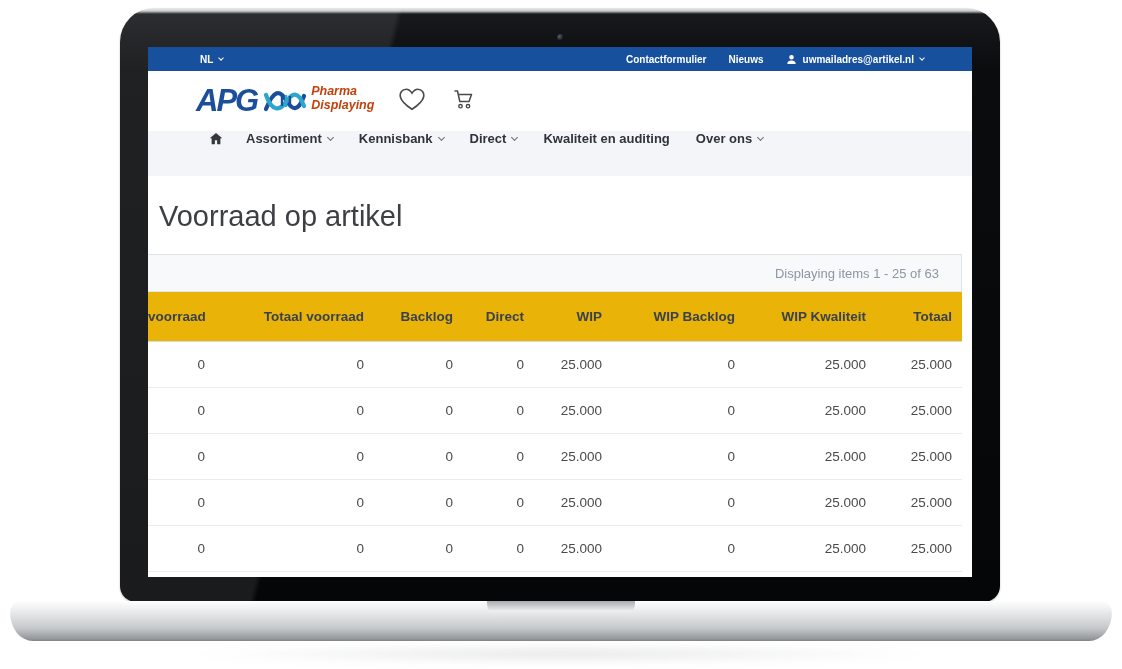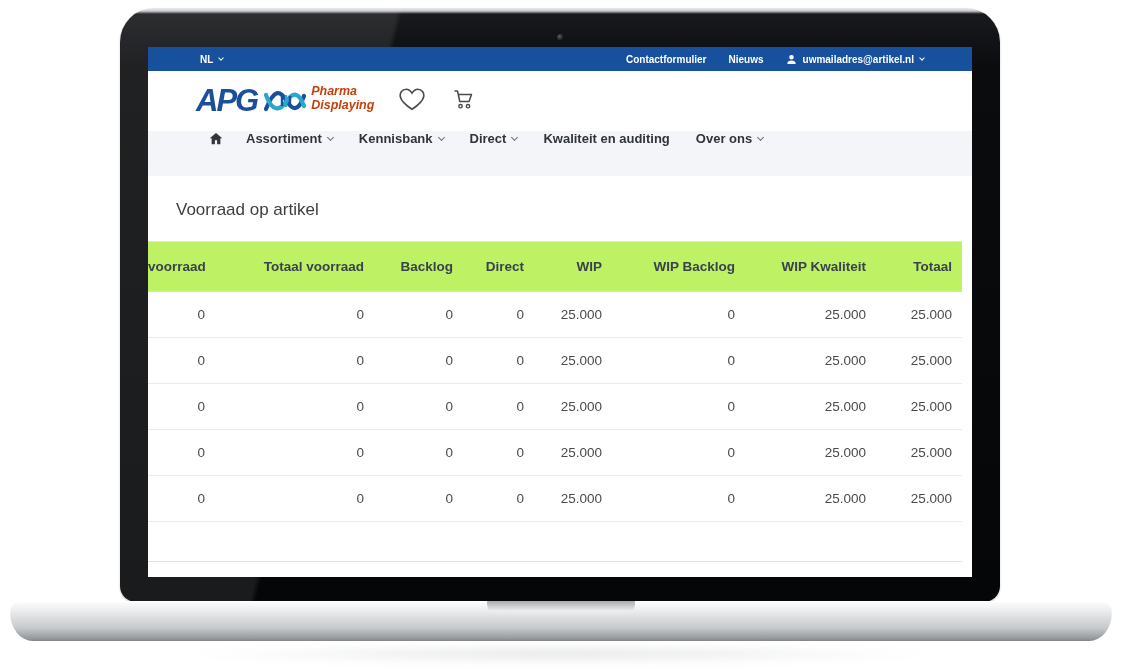--- a/index.html
+++ b/index.html
@@ -60,29 +60,29 @@
   
   .navbar { height:45px; background:#f4f5f9; display:flex; align-items:flex-start;
             padding:0 12px 0 60px; color:#30343a; }
   .nav-item { display:flex; align-items:center; font-size:13px; font-weight:600;
               margin-right:26px; cursor:pointer; }
   .nav-item .chev { border-color:#6a7077; width:5px; height:5px; margin-top:-2px; }
   .nav-home { margin-right:22px; display:inline-flex; cursor:pointer; }
 
   
   .content { background:#fff; }
-  .page-title { font-size:17px; font-weight:400; color:#3d3f42; margin:24px 0 21px 28px; }
+  .page-title { font-size:29px; font-weight:400; color:#3d3f42; margin:24px 0 21px 11px; }
   .tablewrap { width:814px; border:1px solid #dfe3e8; border-left:none; }
   .pag-band { height:37px; background:#f8f9fb; border-bottom:1px solid #e3e7eb;
               display:flex; align-items:center; justify-content:flex-end; padding-right:22px;
               font-size:13px; color:#8d96a4; }
   table { border-collapse:collapse; table-layout:fixed; width:100%; }
   col.c1{width:67px} col.c2{width:159px} col.c3{width:89px} col.c4{width:71px}
   col.c5{width:78px} col.c6{width:133px} col.c7{width:131px} col.c8{width:86px}
-  th { height:49px; background:#bef264; border-bottom:1px solid #d5dbe2; text-align:right;
+  th { height:49px; background:#eab308; border-bottom:1px solid #d5dbe2; text-align:right;
        padding-right:10px; font-size:13.5px; font-weight:600; color:#3a424f; white-space:nowrap; overflow:hidden; }
   td { height:46px; background:#fff; border-bottom:1px solid #e9ecef; text-align:right;
        padding-right:10px; font-size:13.5px; color:#4a4a4a; }
   tr.partial td { height:40px; border-bottom:none; }
 </style>
 </head>
 <body>
 
 <div class="stage">
   <div class="lid">
@@ -171,20 +171,21 @@
         <span class="nav-item">
           <span>Over ons</span>
           <span class="chev"></span>
         </span>
       </div>
 
       <div class="content">
         <h1 class="page-title">Voorraad op artikel</h1>
 
         <div class="tablewrap">
+          <div class="pag-band">Displaying items 1 - 25 of 63</div>
           <table>
             <colgroup>
                 <col class="c1">
                 <col class="c2">
                 <col class="c3">
                 <col class="c4">
                 <col class="c5">
                 <col class="c6">
                 <col class="c7">
                 <col class="c8">

